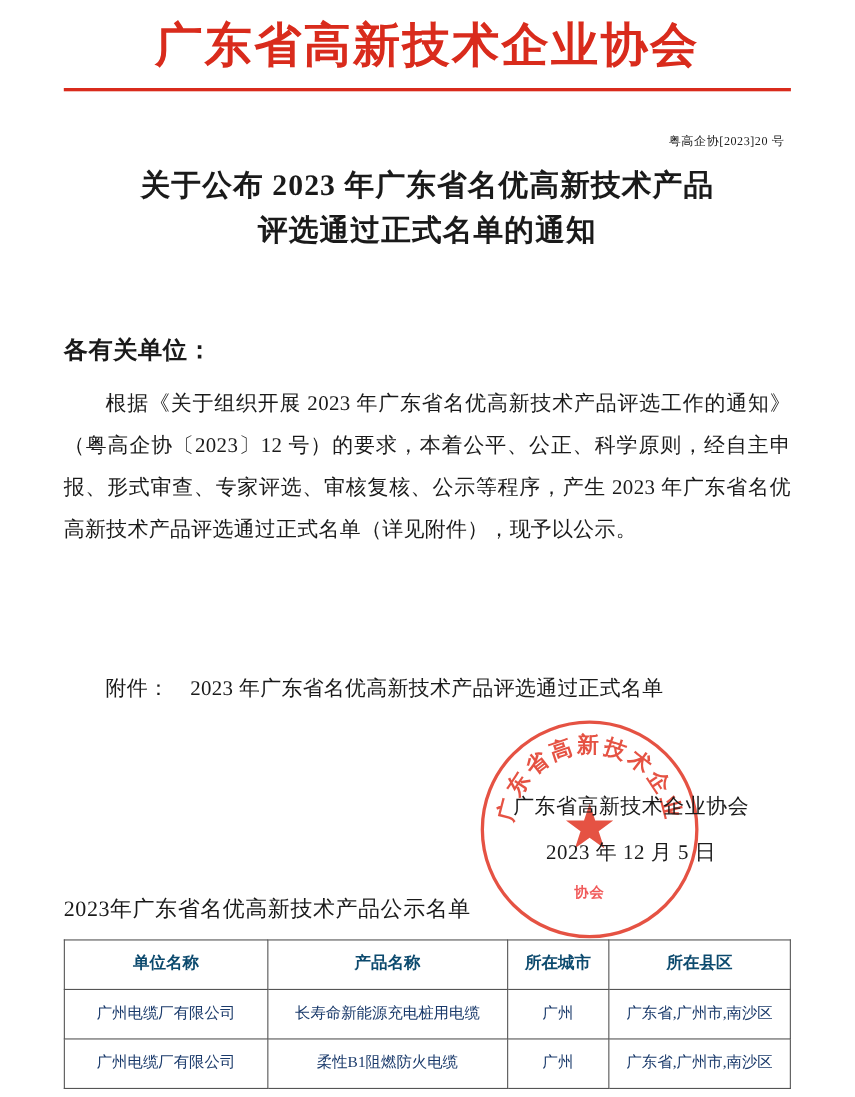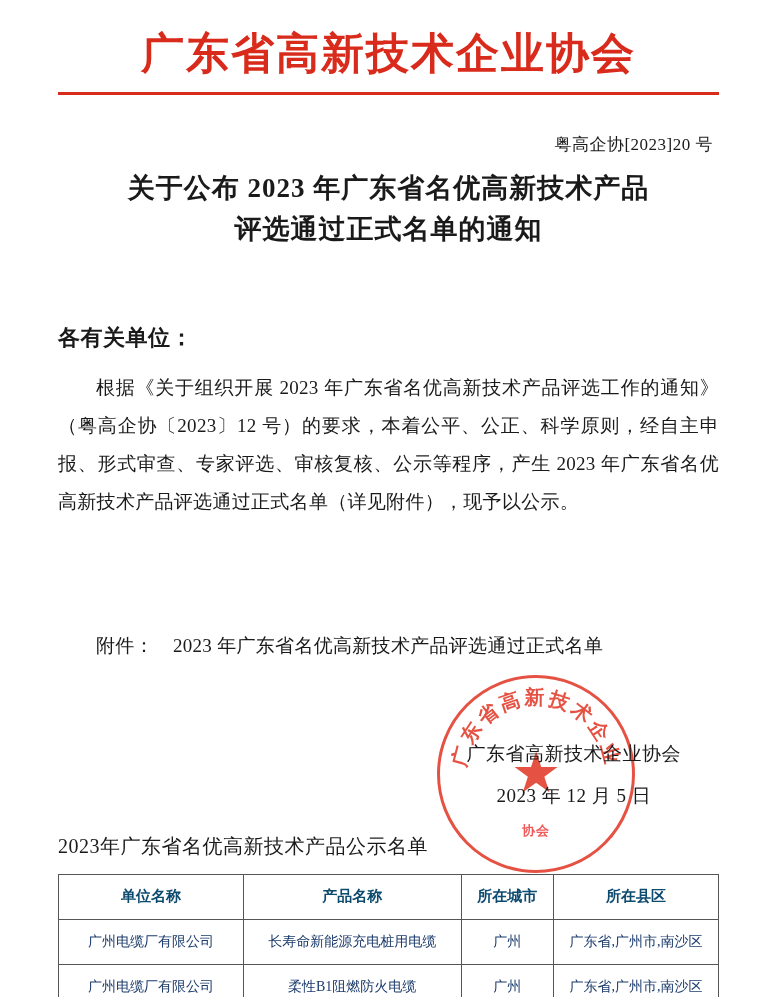--- a/index.html
+++ b/index.html
@@ -14,21 +14,21 @@
     font-family: "Liberation Serif", "DejaVu Serif", serif;
     color: #1a1a1a;
     overflow: hidden;
   }
 
   .page {
     position: relative;
     width: 777px;
     height: 997px;
     box-sizing: border-box;
-    padding: 12px 58px;
+    padding: 0 58px;
   }
 
   
   .letterhead {
     padding-top: 16px;
     text-align: center;
   }
   .letterhead-title {
     color: #d92b1c;
     font-family: "Liberation Serif", "DejaVu Serif", serif;
@@ -41,21 +41,21 @@
   .letterhead-rule {
     margin-top: 12px;
     height: 3px;
     background: #d92b1c;
   }
 
   
   .doc-number {
     margin-top: 38px;
     text-align: right;
-    font-size: 17px;
+    font-size: 11px;
     letter-spacing: 0.5px;
     padding-right: 6px;
   }
 
   
   .doc-title {
     margin-top: 12px;
     text-align: center;
     font-weight: bold;
     font-size: 27px;

